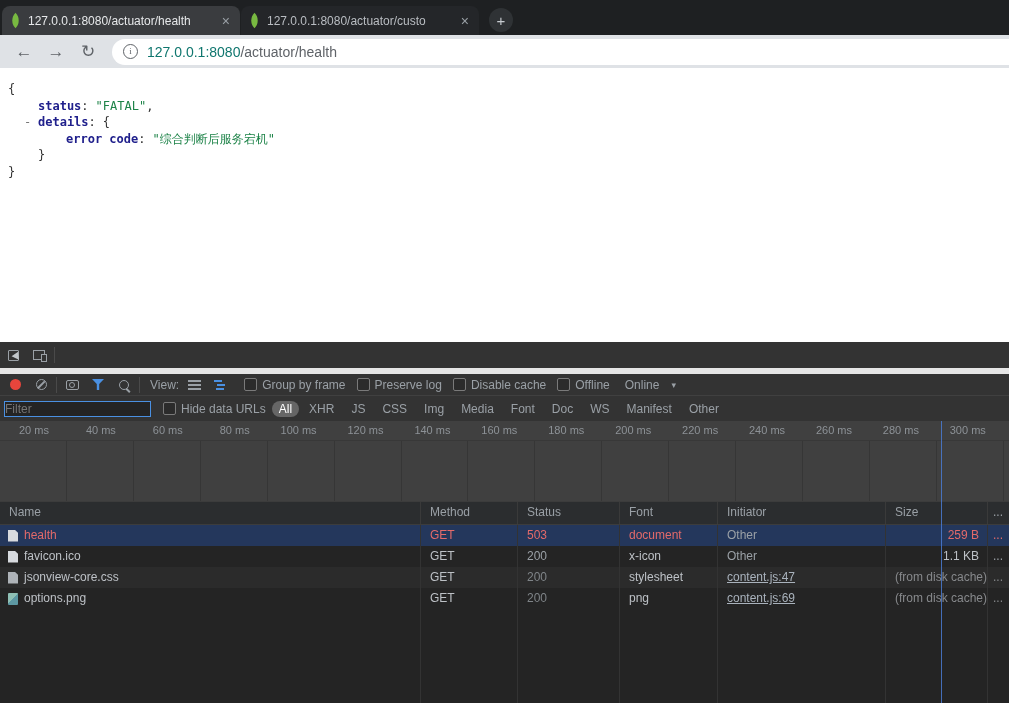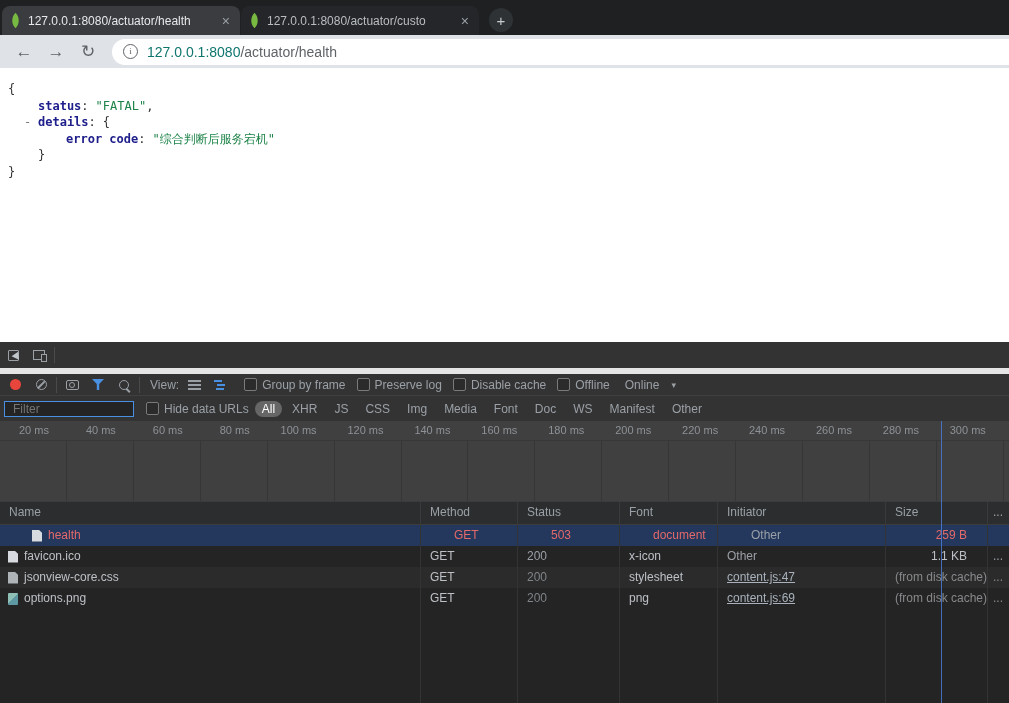--- a/index.html
+++ b/index.html
@@ -47,21 +47,21 @@
   .ptab.active{background:#000;color:#fff;}
 
   .dt-toolbar{height:27px;background:#333;border-top:6px solid #e5e5e5;display:flex;align-items:center;padding-left:2px;box-sizing:border-box;}
   .tlabel{margin:0 2px 0 8px;}
   .cbl{display:flex;align-items:center;gap:5px;margin-left:11px;color:#9aa0a6;white-space:nowrap;}
   .cb{width:11px;height:11px;border:1px solid #7a7a7a;background:#2b2b2b;border-radius:2px;flex:0 0 auto;}
   .throttle{display:flex;align-items:center;gap:12px;margin-left:15px;}
   .caret{font-size:9px;color:#9aa0a6;}
 
   .dt-filterbar{height:26px;background:#333;border-top:1px solid #404040;display:flex;align-items:center;padding-left:4px;box-sizing:border-box;}
-  .filter-input{width:130px;height:16px;background:#242424;border:1px solid #4a90e2;color:#ccc;font-size:12px;padding:0 8px;outline:none;font-family:inherit;box-sizing:border-box;}
+  .filter-input{width:147px;height:16px;background:#242424;border:1px solid #4a90e2;color:#ccc;font-size:12px;padding:0 0;outline:none;font-family:inherit;box-sizing:border-box;}
   .filter-input::placeholder{color:#757575;}
   .tfilters{display:flex;align-items:flex-start;}
   .tfilter{padding:1px 7px;margin-left:3px;color:#9aa0a6;border-radius:8px;white-space:nowrap;}
   .tfilter.active{background:#666;color:#fff;}
   .cbl.hdu{margin-left:12px;margin-right:3px;}
 
   .dt-timeline{height:81px;border-bottom:1px solid #3c3c3c;position:relative;box-sizing:border-box;background:#404040;}
   .tick-labels{display:flex;height:20px;border-bottom:1px solid #383838;box-sizing:border-box;}
   .tick-label{flex:0 0 66.93px;box-sizing:border-box;text-align:right;padding-right:18px;font-size:11px;line-height:19px;color:#8d9297;}
   .tick-grid{position:absolute;top:20px;bottom:0;left:0;right:0;display:flex;}
@@ -74,23 +74,23 @@
 
   .nrow{height:21px;}
   .nrow:nth-child(odd){background:#2b2b2b;}
   .nrow:nth-child(even){background:#242424;}
   .nrow.sel{background:#24375c;}
   .cell{line-height:21px;padding-left:9px;border-right:1px solid #333;box-sizing:border-box;color:#bdc1c6;white-space:nowrap;overflow:hidden;font-size:12px;}
   .c-name{display:flex;align-items:center;gap:6px;padding-left:8px;}
   .c-status{color:#9aa0a6;}
   .c-init{color:#9aa0a6;}
   .c-init.link{text-decoration:underline;color:#a9b2bc;}
-  .c-size{text-align:right;padding-right:20px;}
+  .c-size{text-align:right;padding-right:8px;}
   .c-tail{padding-left:5px;border-right:none;color:#9aa0a6;}
-  .err .cell{color:#e36a6a;margin-left:24px;}
+  .err .cell{color:#e36a6a;}
   .err .c-init{color:#9aa0a6;}
   .cached .c-size{color:#87898c;}
   .cached .c-status{color:#7f8488;}
   .cached .c-tail{color:#87898c;}
 
   .ficon{width:10px;height:12px;flex:0 0 auto;clip-path:polygon(0 0,65% 0,100% 28%,100% 100%,0 100%);}
   .ficon-document{background:#d7dade;}
   .ficon-file{background:#d7dade;}
   .ficon-stylesheet{background:#aeb3b8;}
   .ficon-image{background:linear-gradient(135deg,#8fc0b5 0 50%,#5d98a3 50% 100%);clip-path:none;border-radius:1px;}

